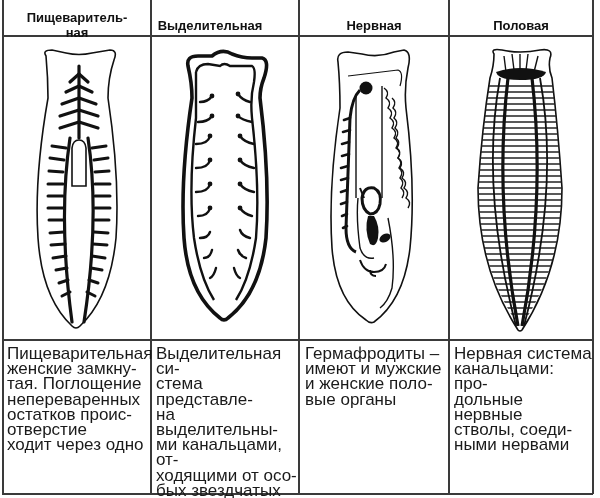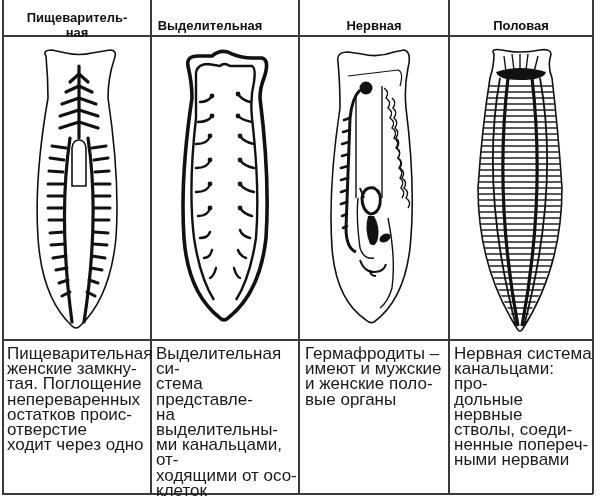--- a/index.html
+++ b/index.html
@@ -251,28 +251,28 @@
   <div>остатков проис-</div>
   <div>отверстие</div>
   <div>ходит через одно</div>
 </div>
 <div class="desc" style="left:156px;width:142px">
   <div>Выделительная си-</div>
   <div>стема представле-</div>
   <div>на выделительны-</div>
   <div>ми канальцами, от-</div>
   <div>ходящими от осо-</div>
+  <div>бых звездчатых</div>
   <div>клеток</div>
 </div>
 <div class="desc" style="left:305px;width:142px">
   <div>Гермафродиты –</div>
   <div>имеют и мужские</div>
   <div>и женские поло-</div>
   <div>вые органы</div>
 </div>
 <div class="desc" style="left:454px;width:138px">
   <div>Нервная система</div>
   <div>канальцами: про-</div>
   <div>дольные нервные</div>
   <div>стволы, соеди-</div>
-  <div>ненные попереч-</div>
   <div>ными нервами</div>
 </div>
 
 </body></html>

